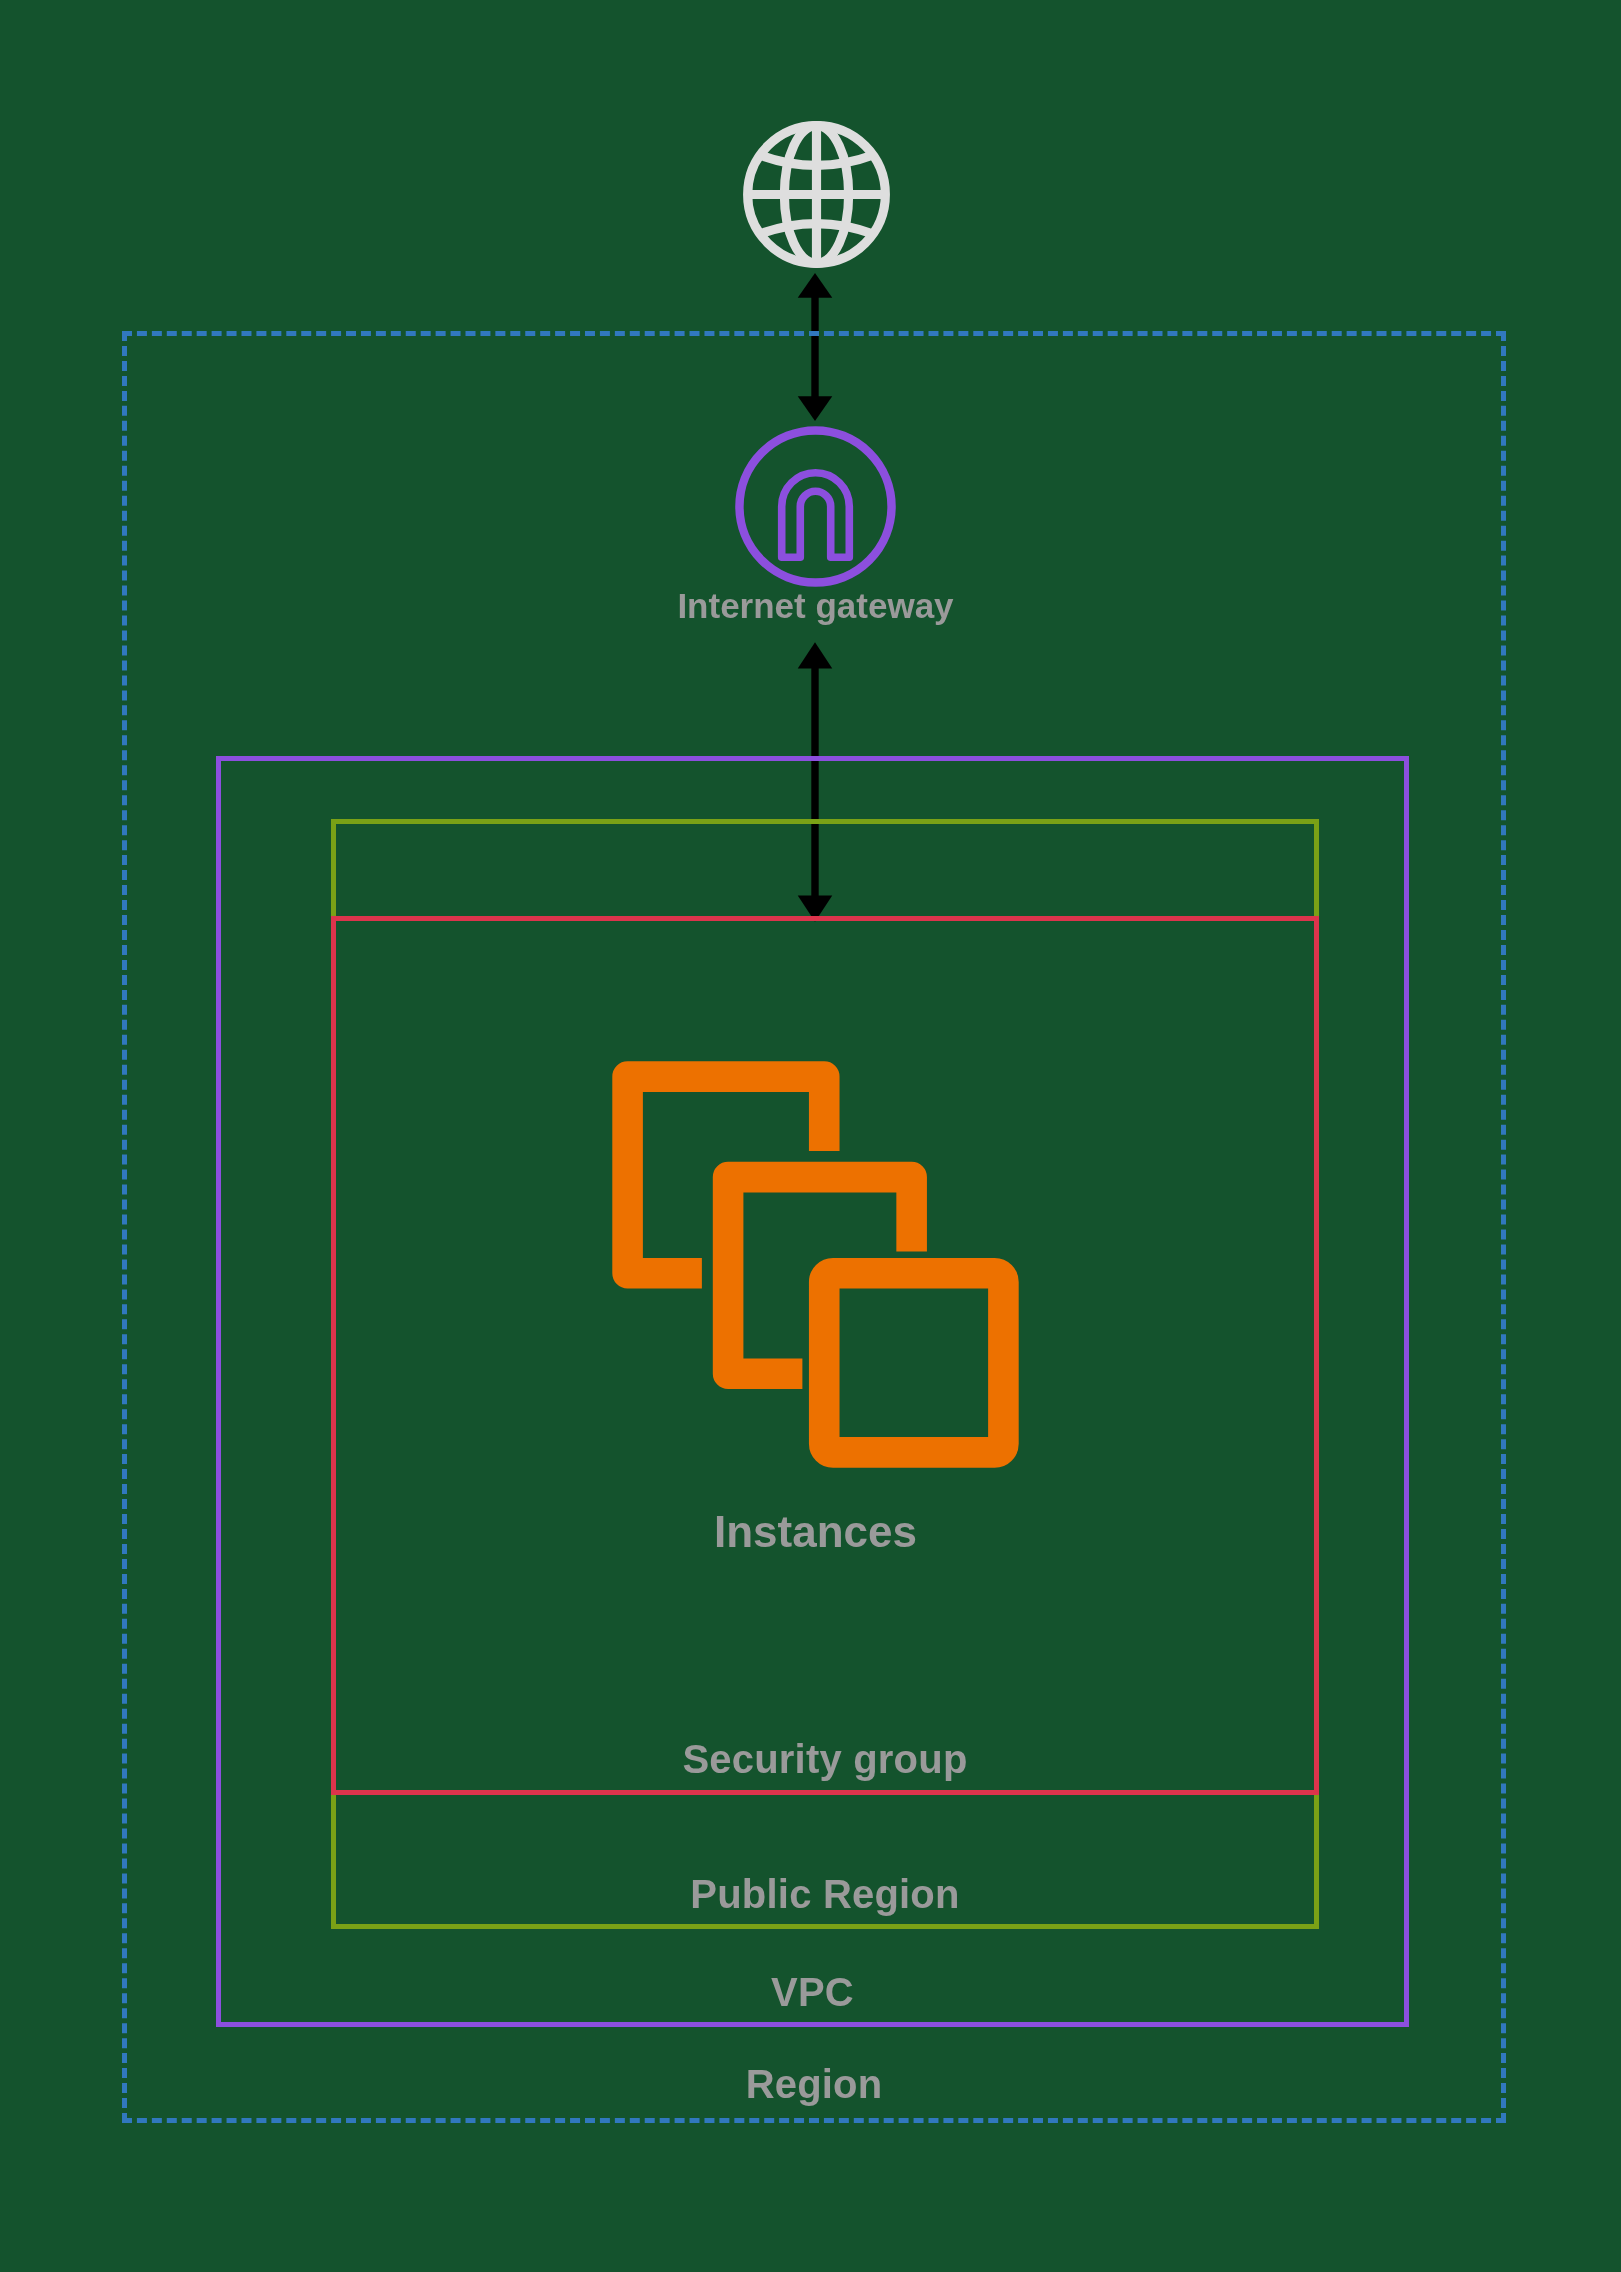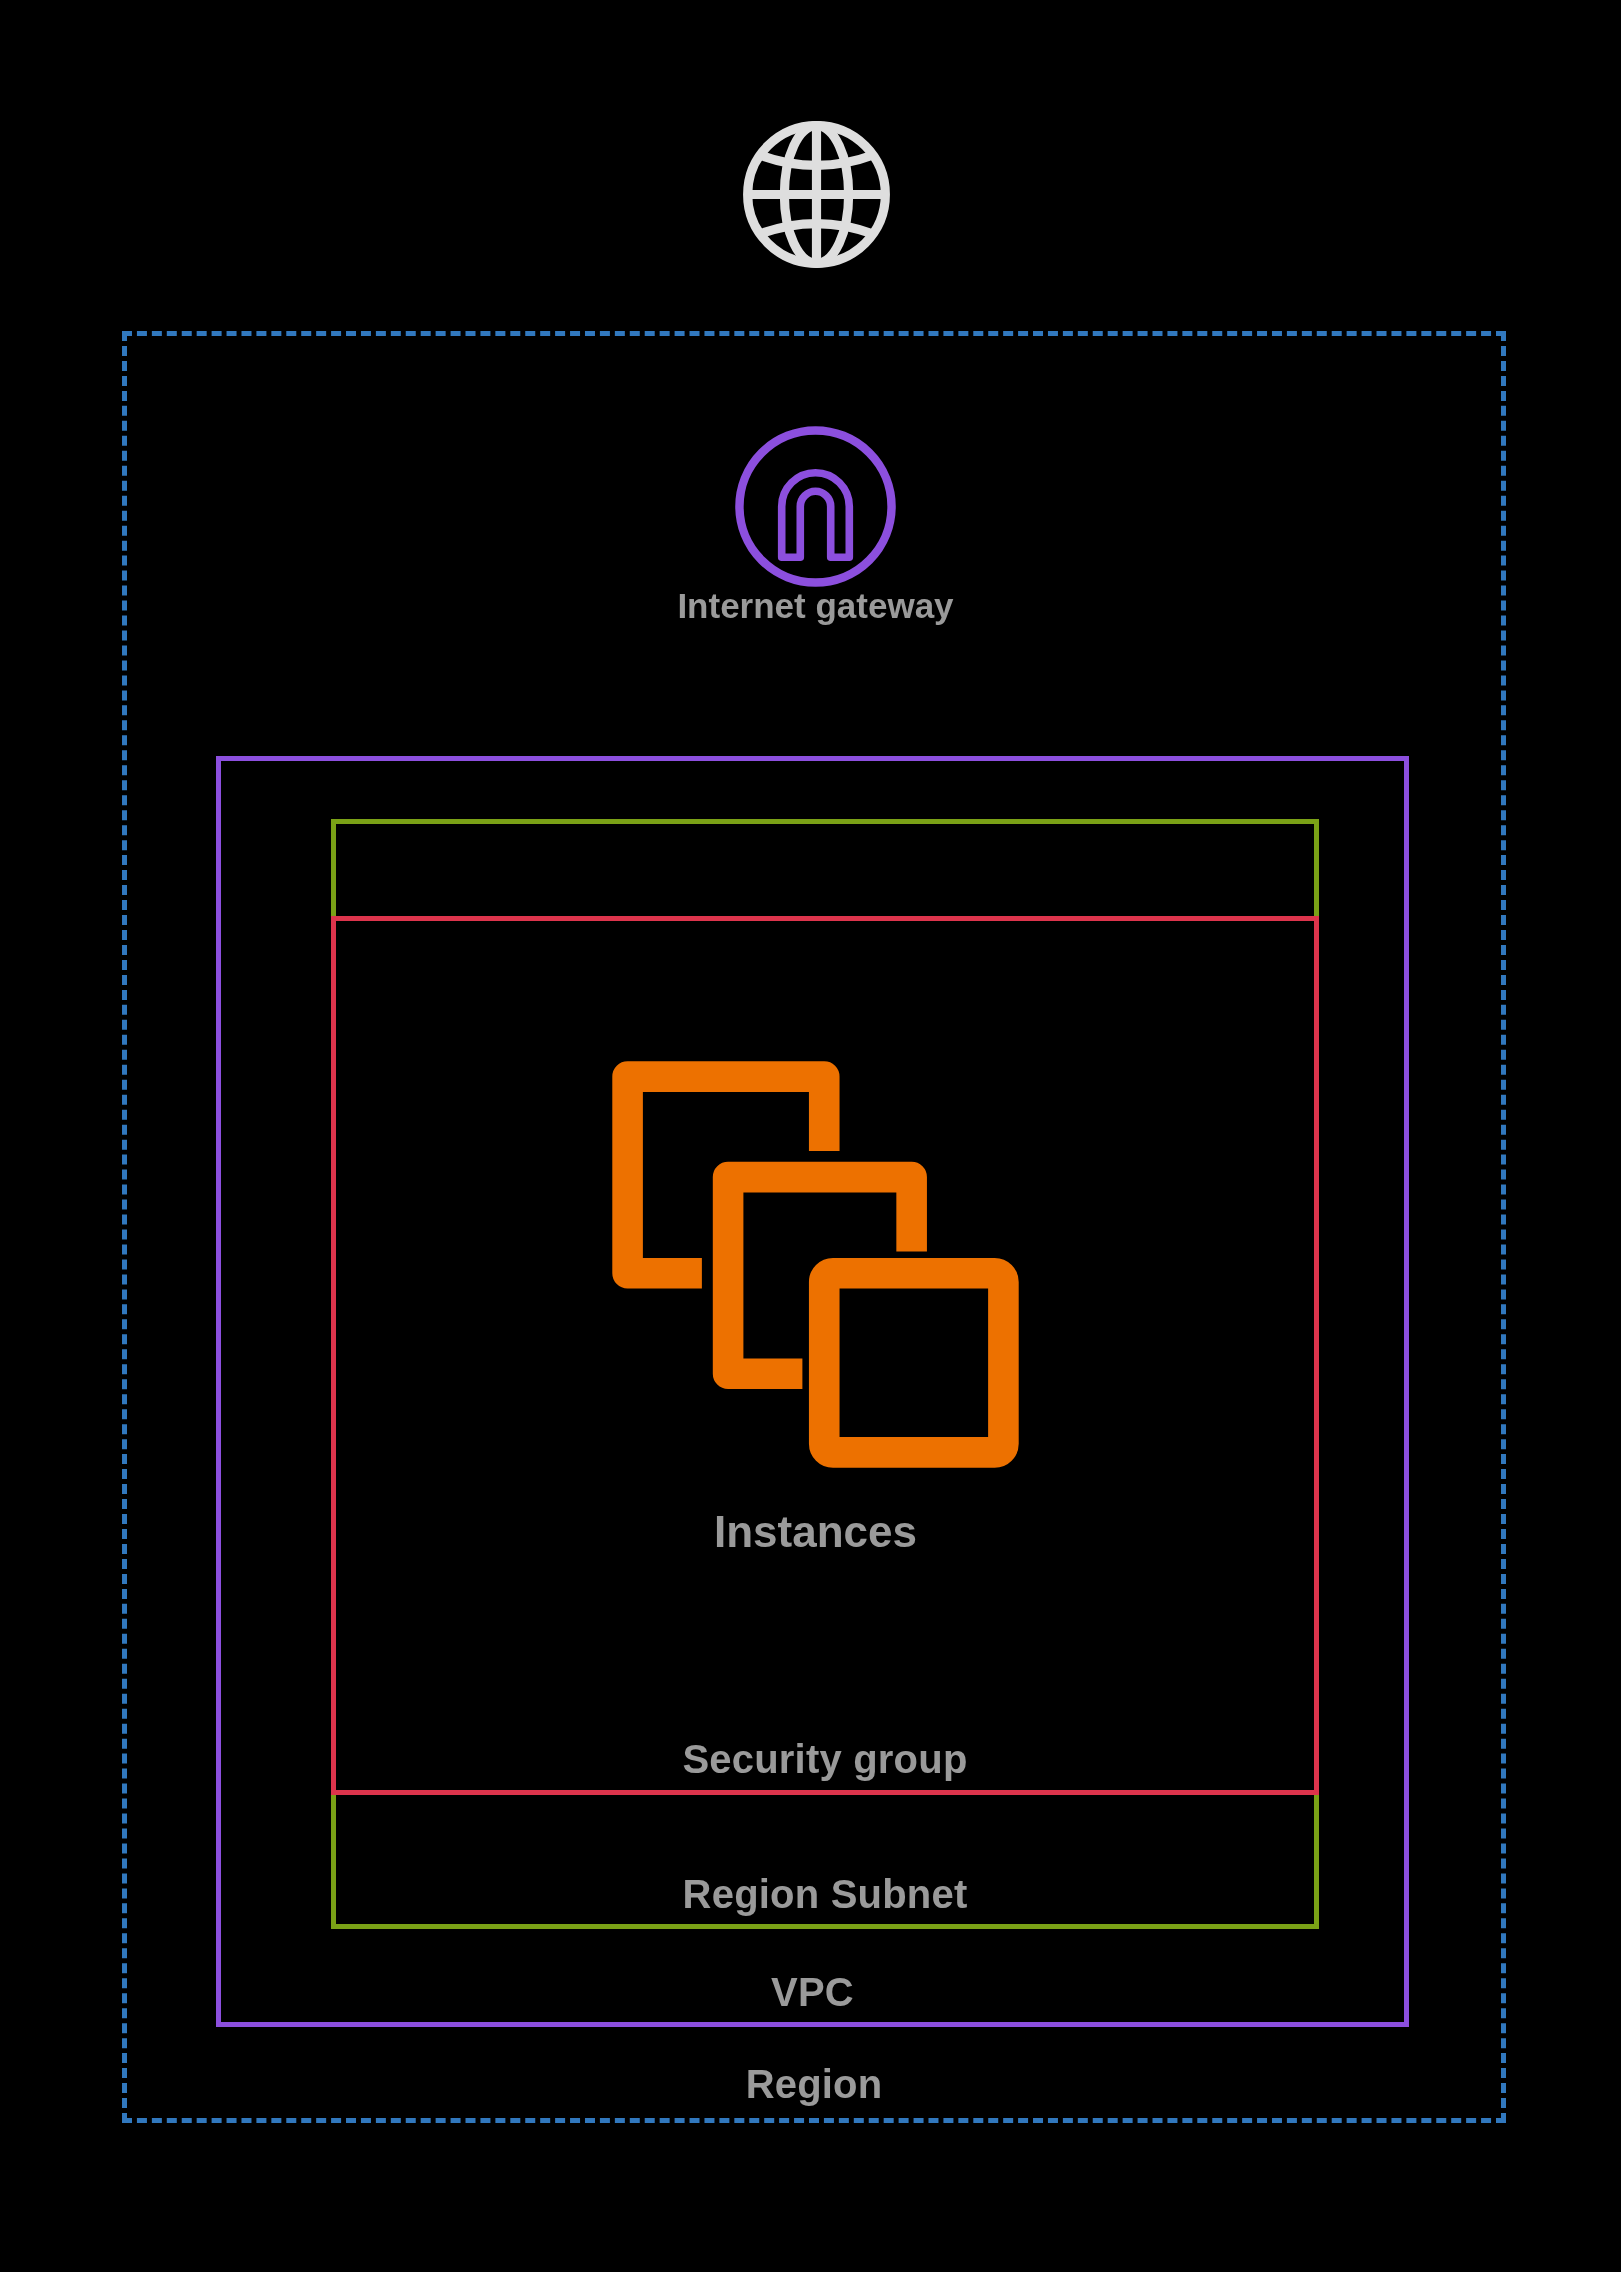--- a/index.html
+++ b/index.html
@@ -7,21 +7,21 @@
     padding: 0;
     background: #ffffff;
   }
   body {
     font-family: "Liberation Sans", sans-serif;
   }
   #canvas {
     position: relative;
     width: 1621px;
     height: 2273px;
-    background: #000000;
+    background: #14532d;
     overflow: hidden;
   }
 
   
   .box {
     position: absolute;
     box-sizing: border-box;
     background: transparent;
   }
   #region-box {
@@ -160,21 +160,21 @@
 
   <div class="box" id="region-box">
     <div class="container-label" id="region-label">Region</div>
   </div>
 
   <div class="box" id="vpc-box">
     <div class="container-label" id="vpc-label">VPC</div>
   </div>
 
   <div class="box" id="subnet-box">
-    <div class="container-label" id="subnet-label">Region Subnet</div>
+    <div class="container-label" id="subnet-label">Public Region</div>
   </div>
 
   <div class="box" id="sg-box">
     <div class="container-label" id="sg-label">Security group</div>
   </div>
 
   <div id="instances-wrap">
     <svg viewBox="0 0 100 100" xmlns="http://www.w3.org/2000/svg">
       <g fill="none" stroke="#ED7100" stroke-width="7" stroke-linejoin="round" stroke-linecap="butt">
         <path d="M52 24 L52 7 L7 7 L7 52 L24 52"></path>

